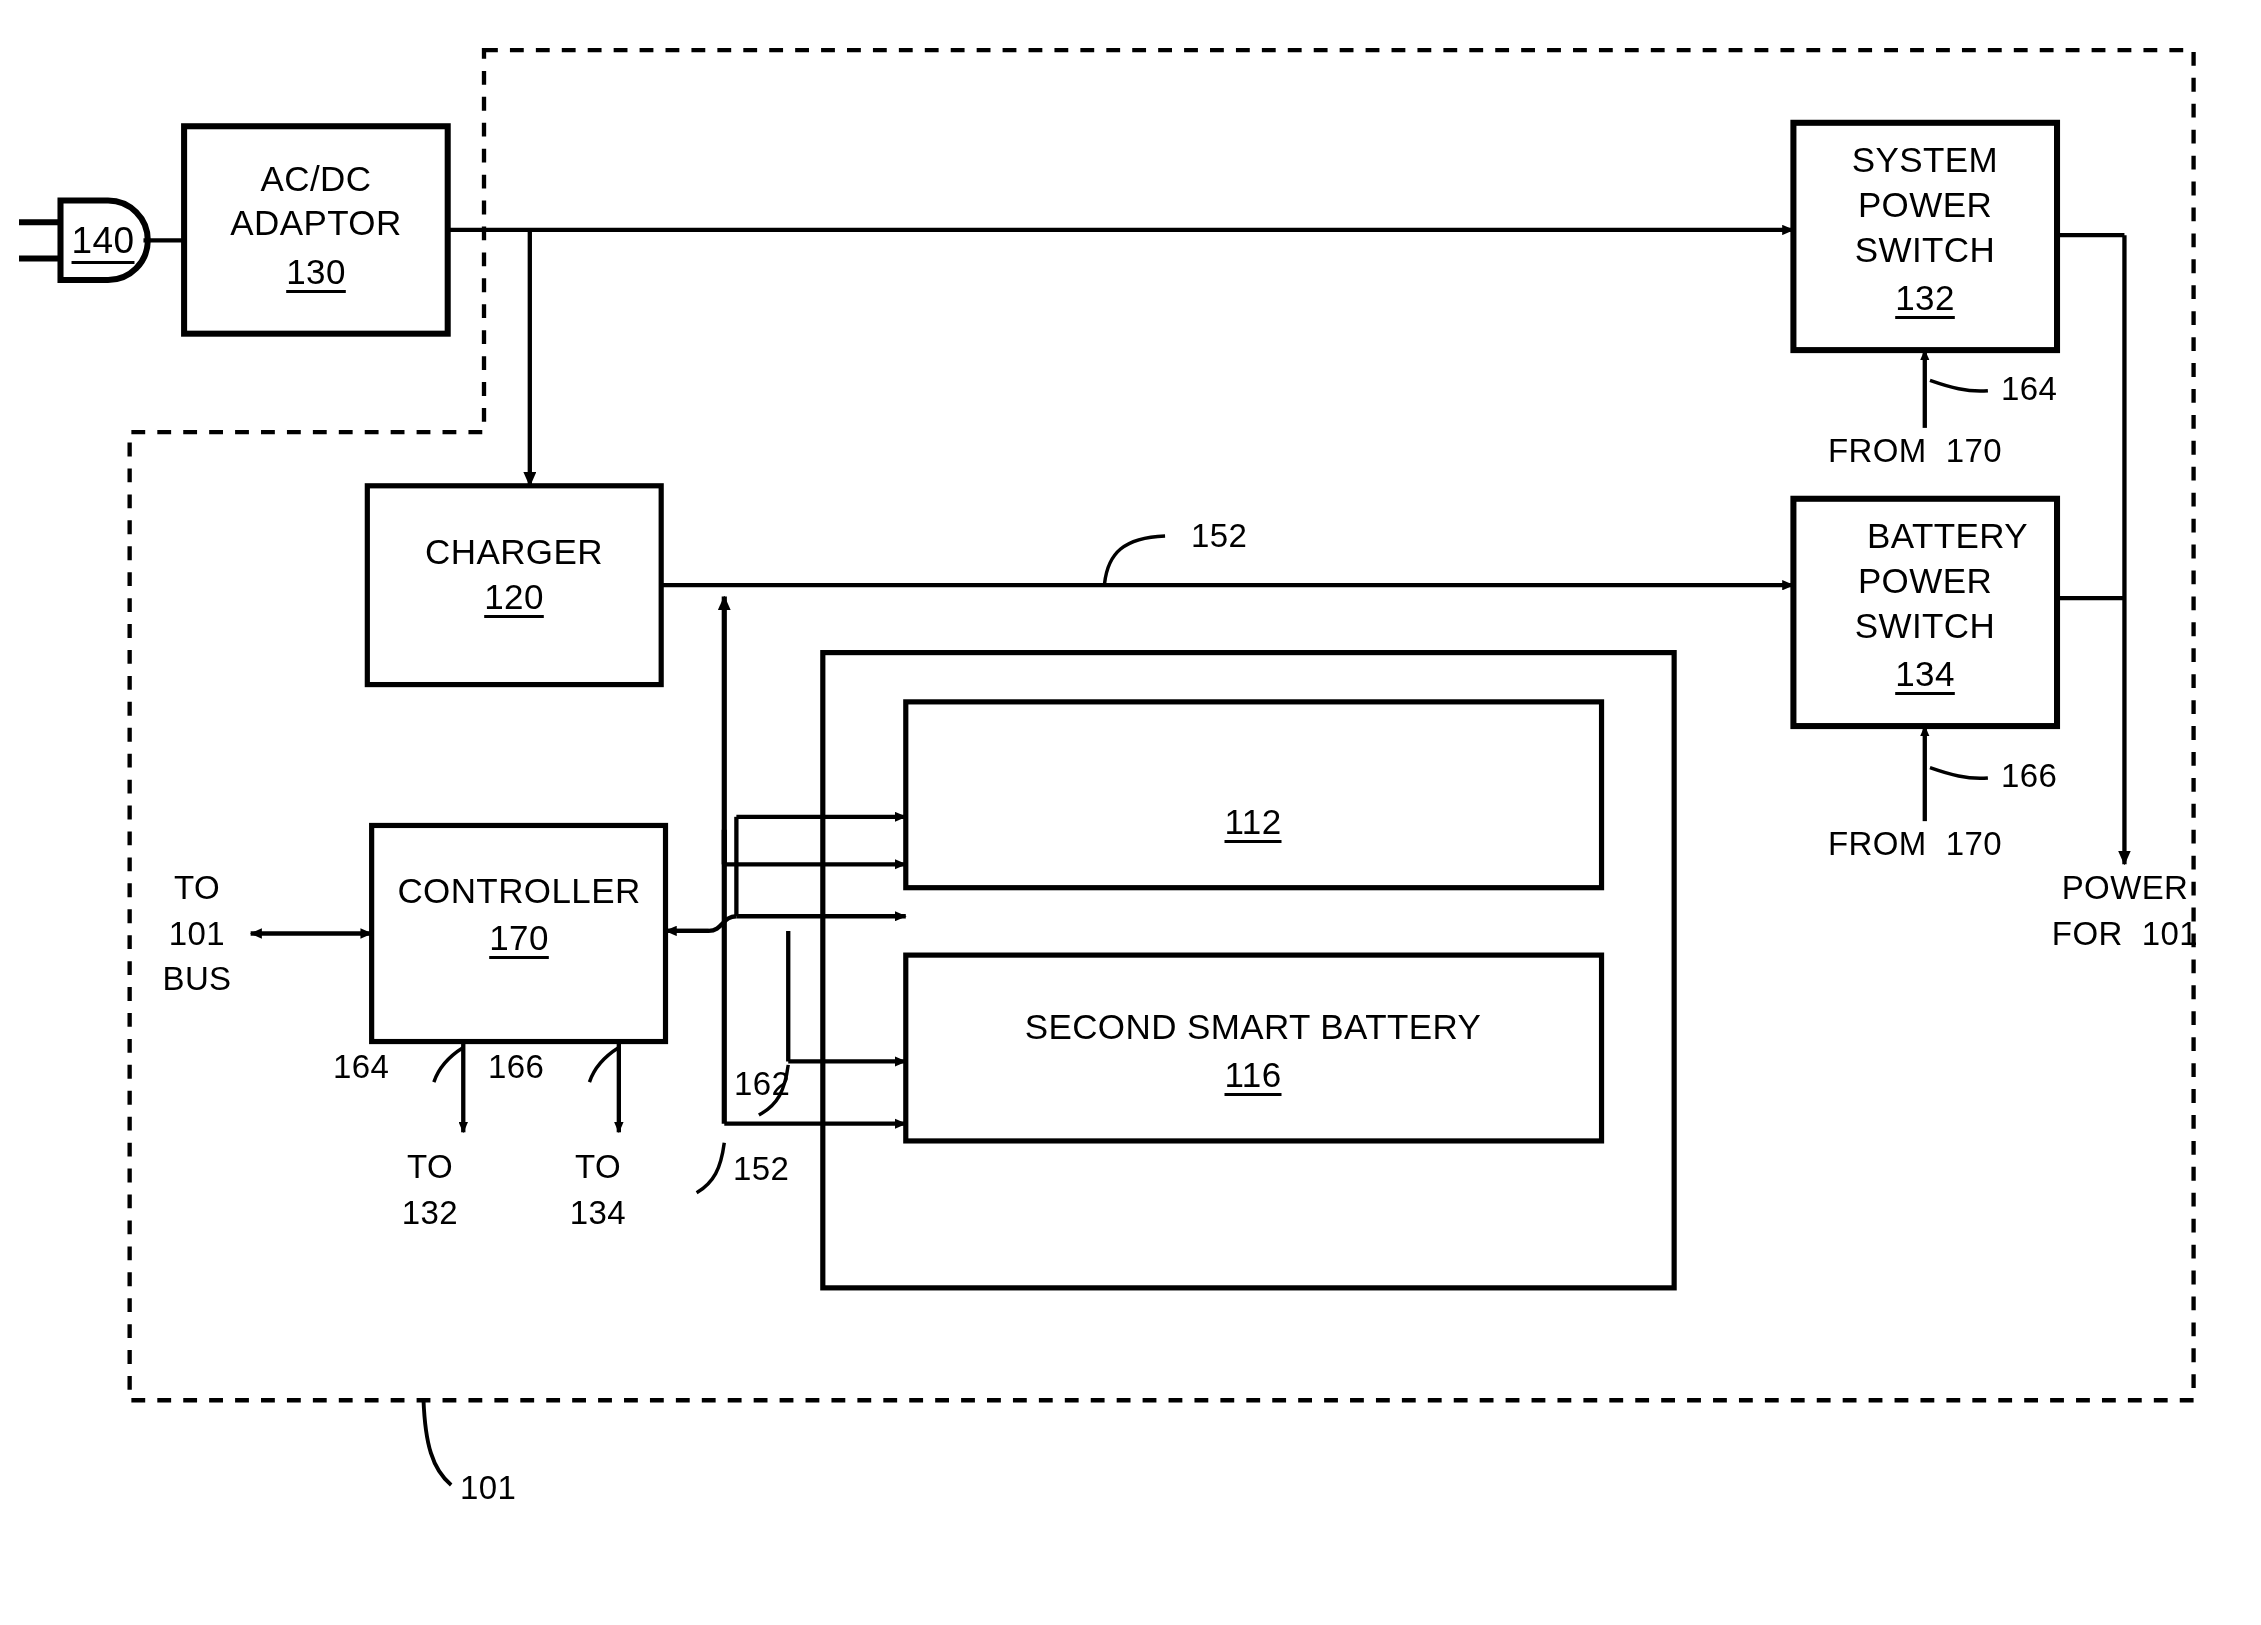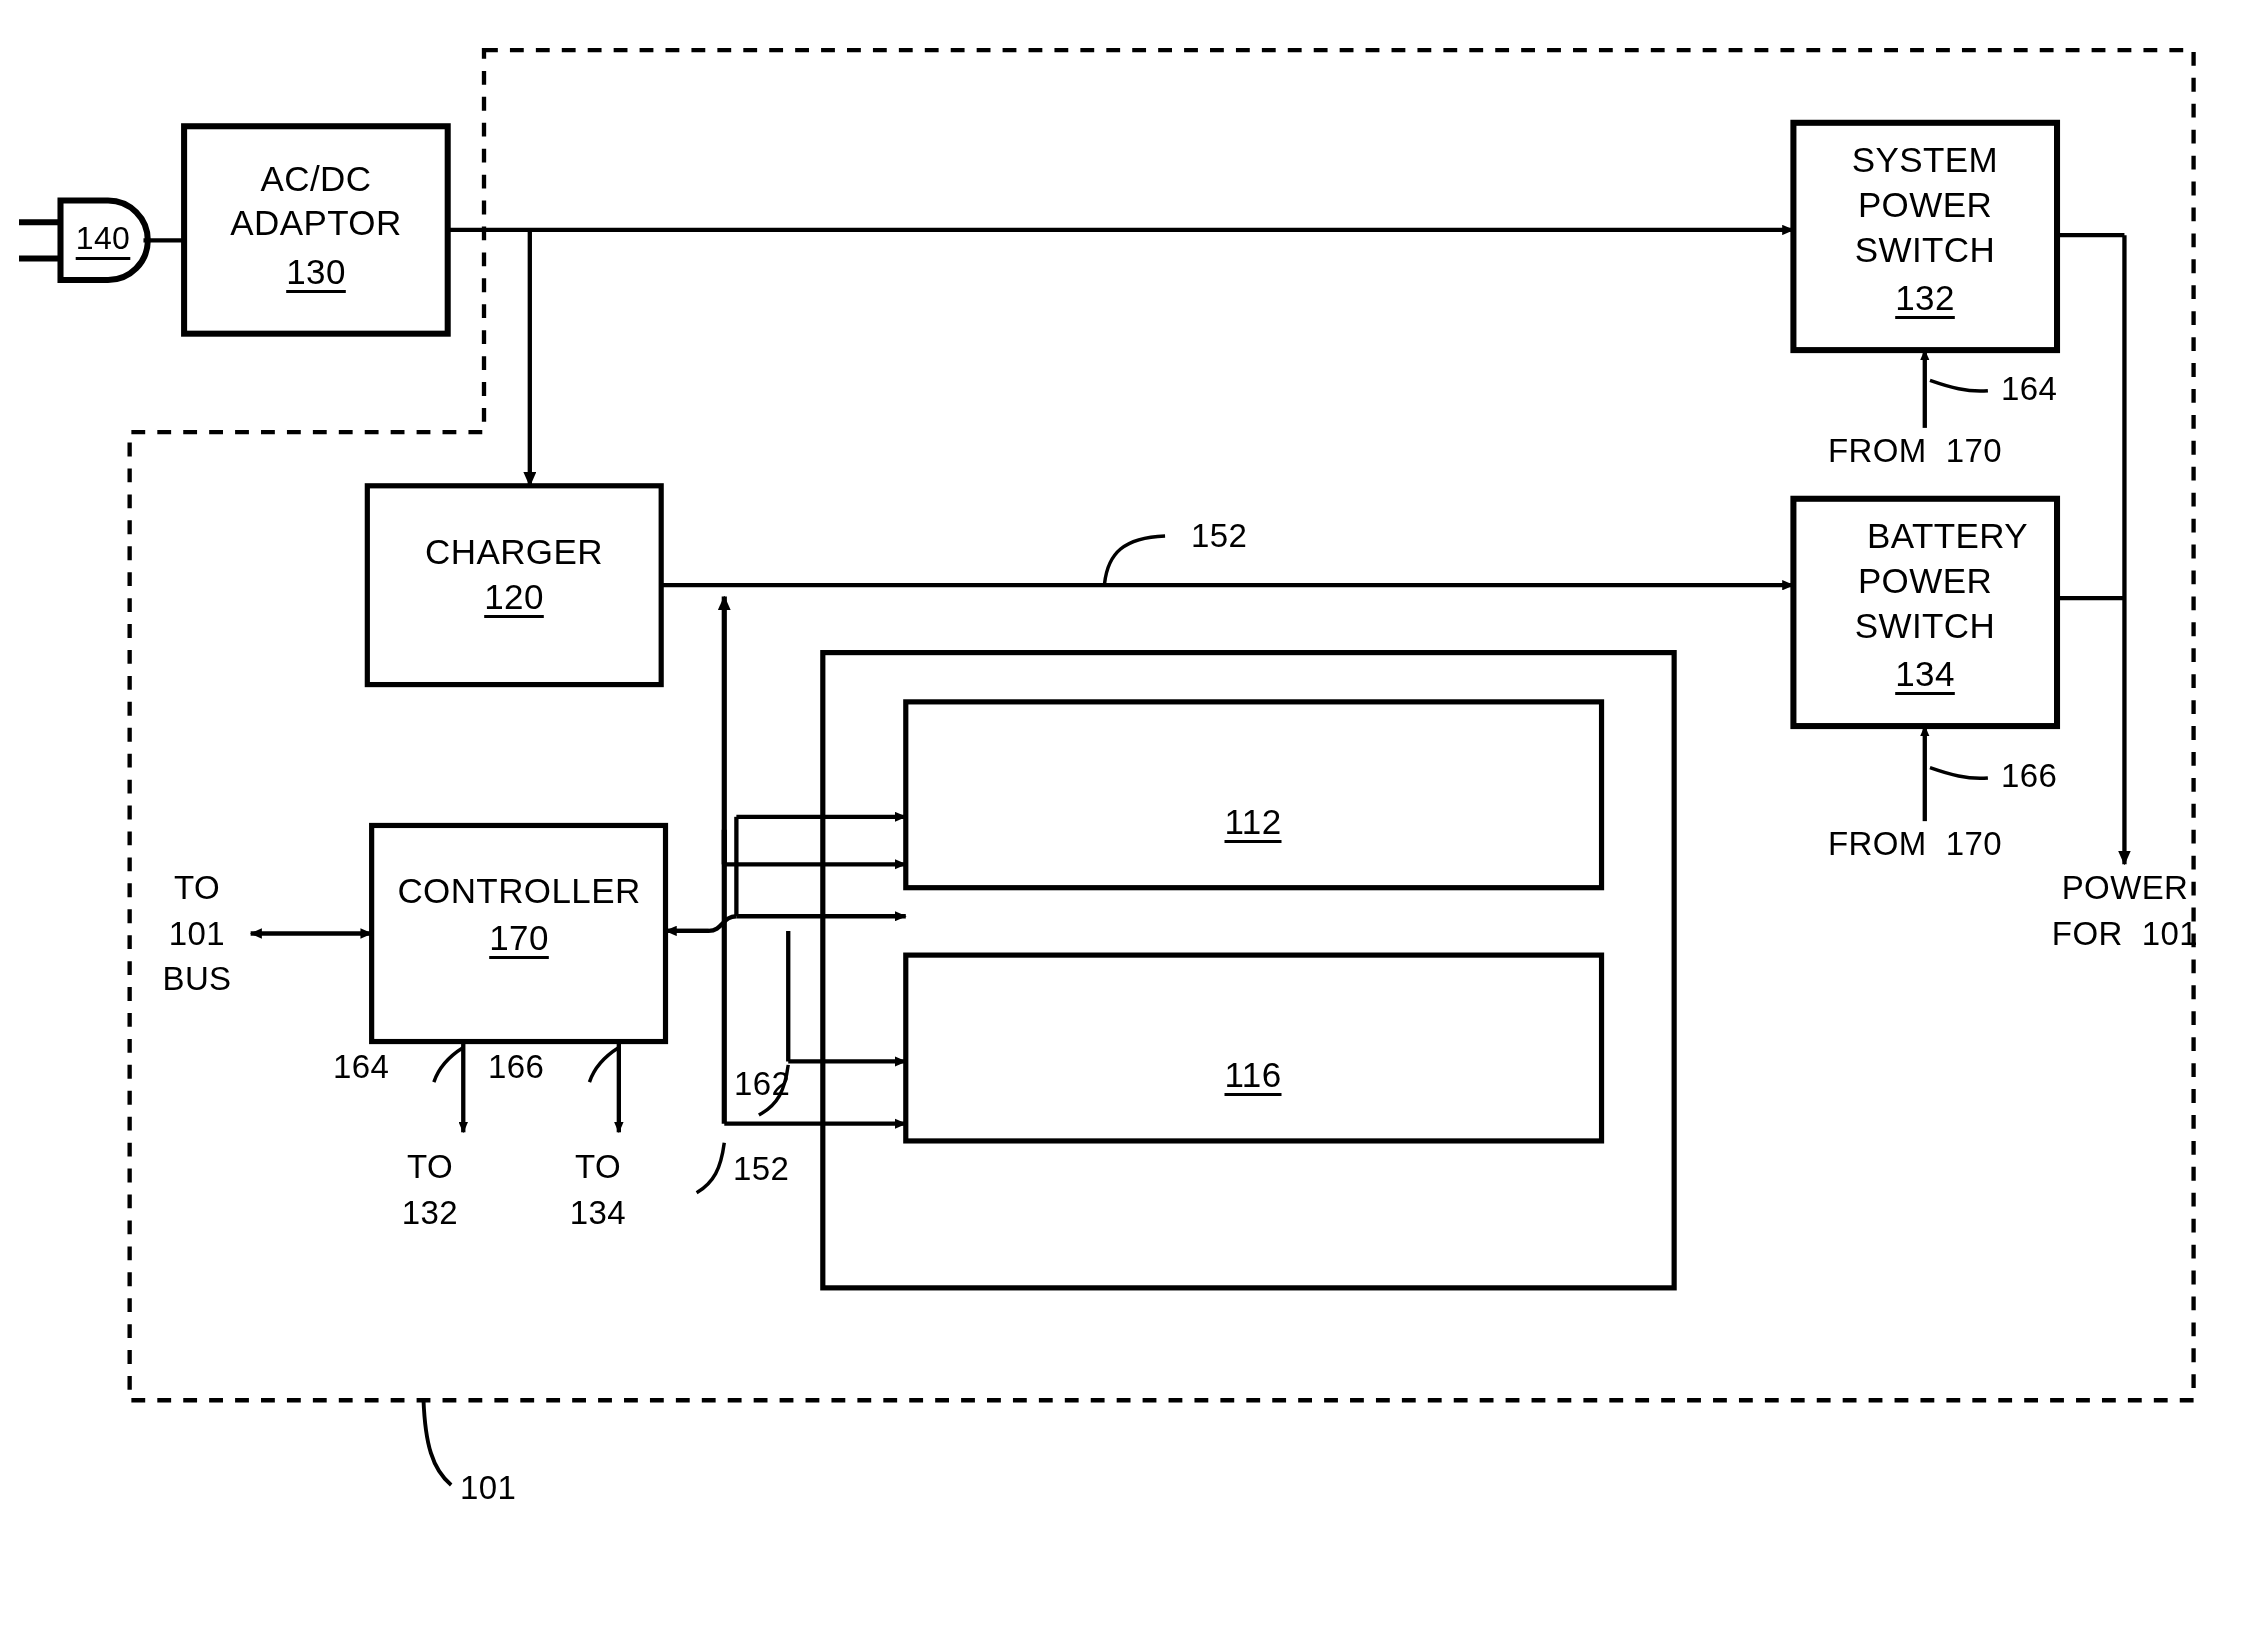--- a/index.html
+++ b/index.html
@@ -4,21 +4,21 @@
 <style>
   html,body{margin:0;padding:0;background:#fff;}
   #stage{position:relative;width:2261px;height:1625px;background:#ffffff;
          font-family:"Liberation Sans", sans-serif;color:#000;overflow:hidden;}
   #stage svg{position:absolute;left:0;top:0;width:2261px;height:1625px;}
   .lbl{position:absolute;font-family:"Liberation Sans",sans-serif;color:#000;
        white-space:pre;letter-spacing:0.4px;}
   .box-t{font-size:35px;text-align:center;line-height:1.28;}
   .ref{font-size:35px;text-decoration:underline;text-underline-offset:6px;}
   .small{font-size:33px;}
-  .plugnum{font-size:32px;text-decoration:underline;text-underline-offset:7.8px;}
+  .plugnum{font-size:37px;text-decoration:underline;text-underline-offset:7.8px;}
   .ctr{transform:translateX(-50%);text-align:center;}
 </style>
 </head>
 <body>
 
 <div id="stage">
 
   <svg viewBox="0 0 2616 1880">
     <defs>
       <marker id="ah" markerWidth="14" markerHeight="12" refX="13" refY="6" orient="auto" markerUnits="userSpaceOnUse">
@@ -117,20 +117,21 @@
   <div class="lbl box-t ctr" style="left:1925px;top:228px;width:259px;">SWITCH</div>
   <div class="lbl ref ctr" style="left:1925px;top:278px;">132</div>
 
   <div class="lbl box-t ctr" style="left:1925px;top:514px;width:259px;padding-left:45px;">BATTERY</div>
   <div class="lbl box-t ctr" style="left:1925px;top:559px;width:259px;">POWER</div>
   <div class="lbl box-t ctr" style="left:1925px;top:604px;width:259px;">SWITCH</div>
   <div class="lbl ref ctr" style="left:1925px;top:654px;">134</div>
 
   <div class="lbl ref ctr" style="left:1253px;top:802px;">112</div>
 
+  <div class="lbl box-t ctr" style="left:1253px;top:1005px;width:692px;">SECOND SMART BATTERY</div>
   <div class="lbl ref ctr" style="left:1253px;top:1055px;">116</div>
 
 
   <div class="lbl small ctr" style="left:197px;top:869px;">TO</div>
   <div class="lbl small ctr" style="left:197px;top:915px;">101</div>
   <div class="lbl small ctr" style="left:197px;top:960px;">BUS</div>
 
   <div class="lbl small ctr" style="left:1915px;top:432px;">FROM  170</div>
   <div class="lbl small ctr" style="left:1915px;top:825px;">FROM  170</div>
 

